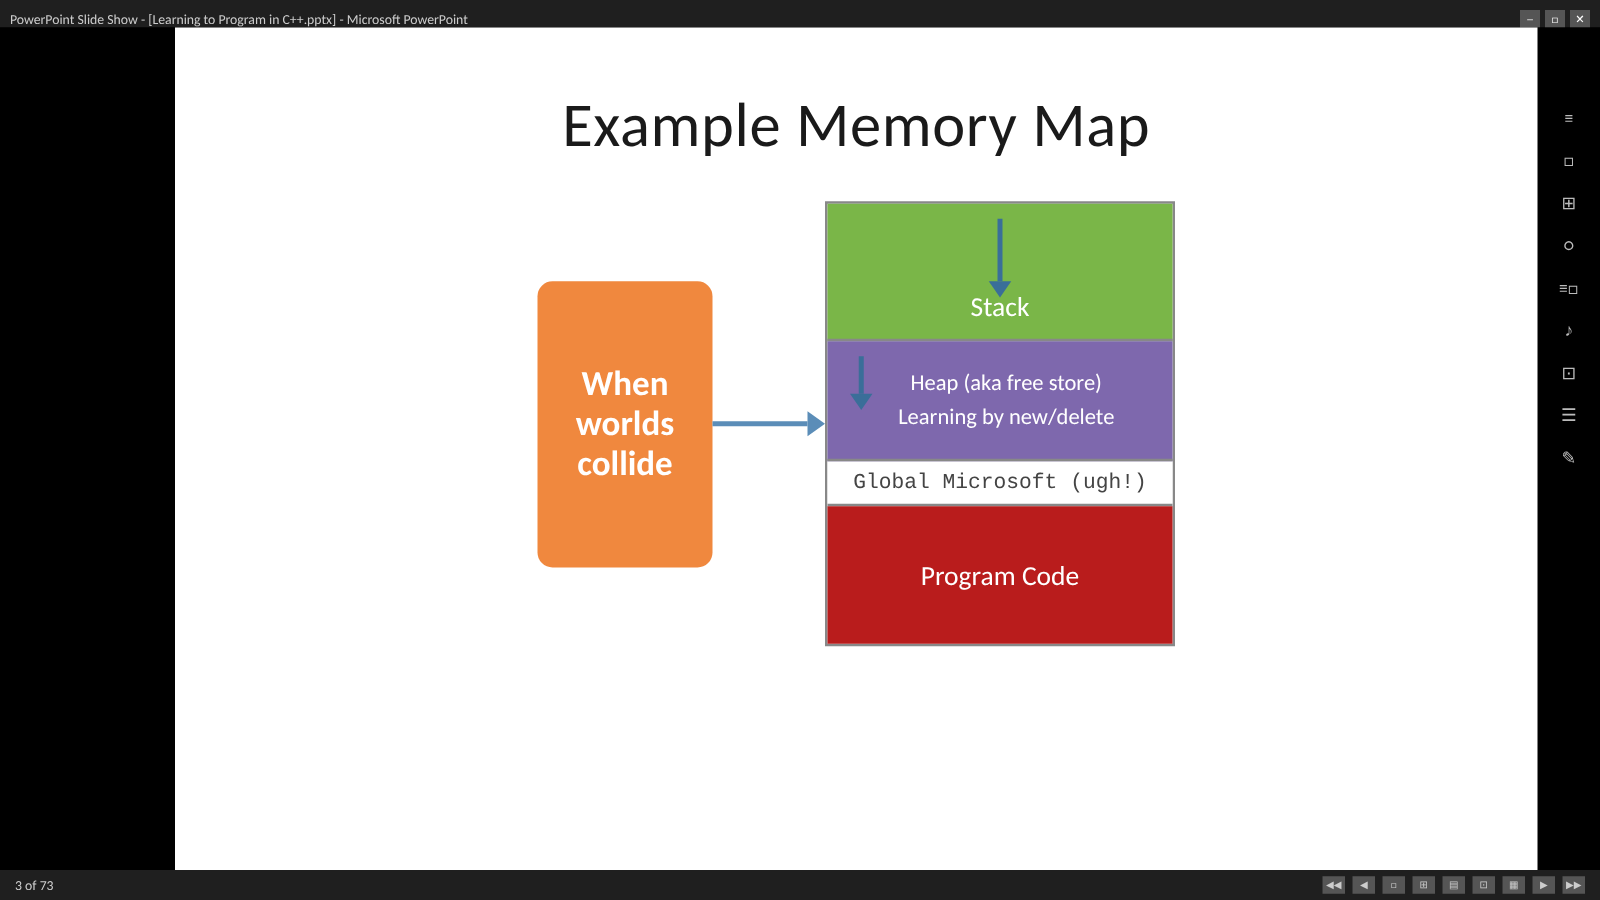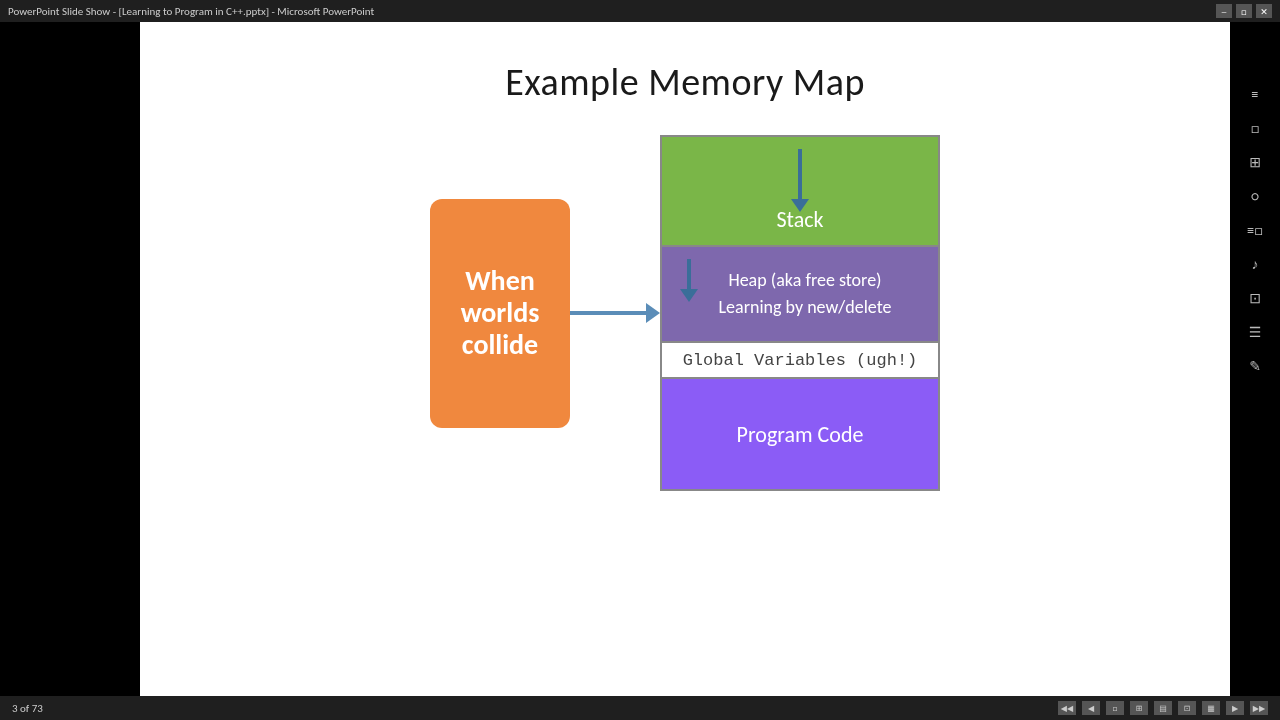--- a/index.html
+++ b/index.html
@@ -11,21 +11,21 @@
       background: #000;
       display: flex;
       flex-direction: column;
     }
 
     
     #title-bar {
       height: 22px;
       background: #1f1f1f;
       display: flex;
-      align-items: center;
+      align-items: flex-end;
       padding: 0 8px;
       color: #ccc;
       font-size: 11px;
     }
     #title-bar-text {
       flex: 1;
     }
     #title-bar-controls {
       display: flex;
       gap: 4px;
@@ -60,22 +60,22 @@
     #slide-area {
       flex: 1;
       background: #fff;
       position: relative;
       display: flex;
       flex-direction: column;
       align-items: center;
     }
 
     #slide-title {
-      margin-top: 37px;
-      font-size: 38px;
+      margin-top: 48px;
+      font-size: 50px;
       font-weight: 400;
       color: #1a1a1a;
       text-align: center;
       letter-spacing: 0.5px;
     }
 
     #diagram-container {
       margin-top: 30px;
       position: relative;
       display: flex;
@@ -222,21 +222,21 @@
       border-bottom: 2px solid #888;
     }
     #global-label {
       color: #444;
       font-size: 17px;
       font-weight: 500;
       font-family: 'Courier New', monospace;
     }
 
     #code-section {
-      background: #8b5cf6;
+      background: #b91c1c;
       height: 110px;
     }
     #code-label {
       color: #fff;
       font-size: 22px;
     }
 
     
     #right-panel {
       width: 50px;
@@ -332,21 +332,21 @@
             <div id="heap-arrow-line"></div>
             <div id="heap-arrow-head"></div>
           </div>
           <div id="heap-text">
             <div id="heap-text-line1">Heap (aka free store)</div>
             <div id="heap-text-line2">Learning by new/delete</div>
           </div>
         </div>
 
         <div class="mem-section" id="global-section">
-          <span id="global-label">Global Variables (ugh!)</span>
+          <span id="global-label">Global Microsoft (ugh!)</span>
         </div>
 
         <div class="mem-section" id="code-section">
           <span id="code-label">Program Code</span>
         </div>
 
       </div>
 
     </div>
 

